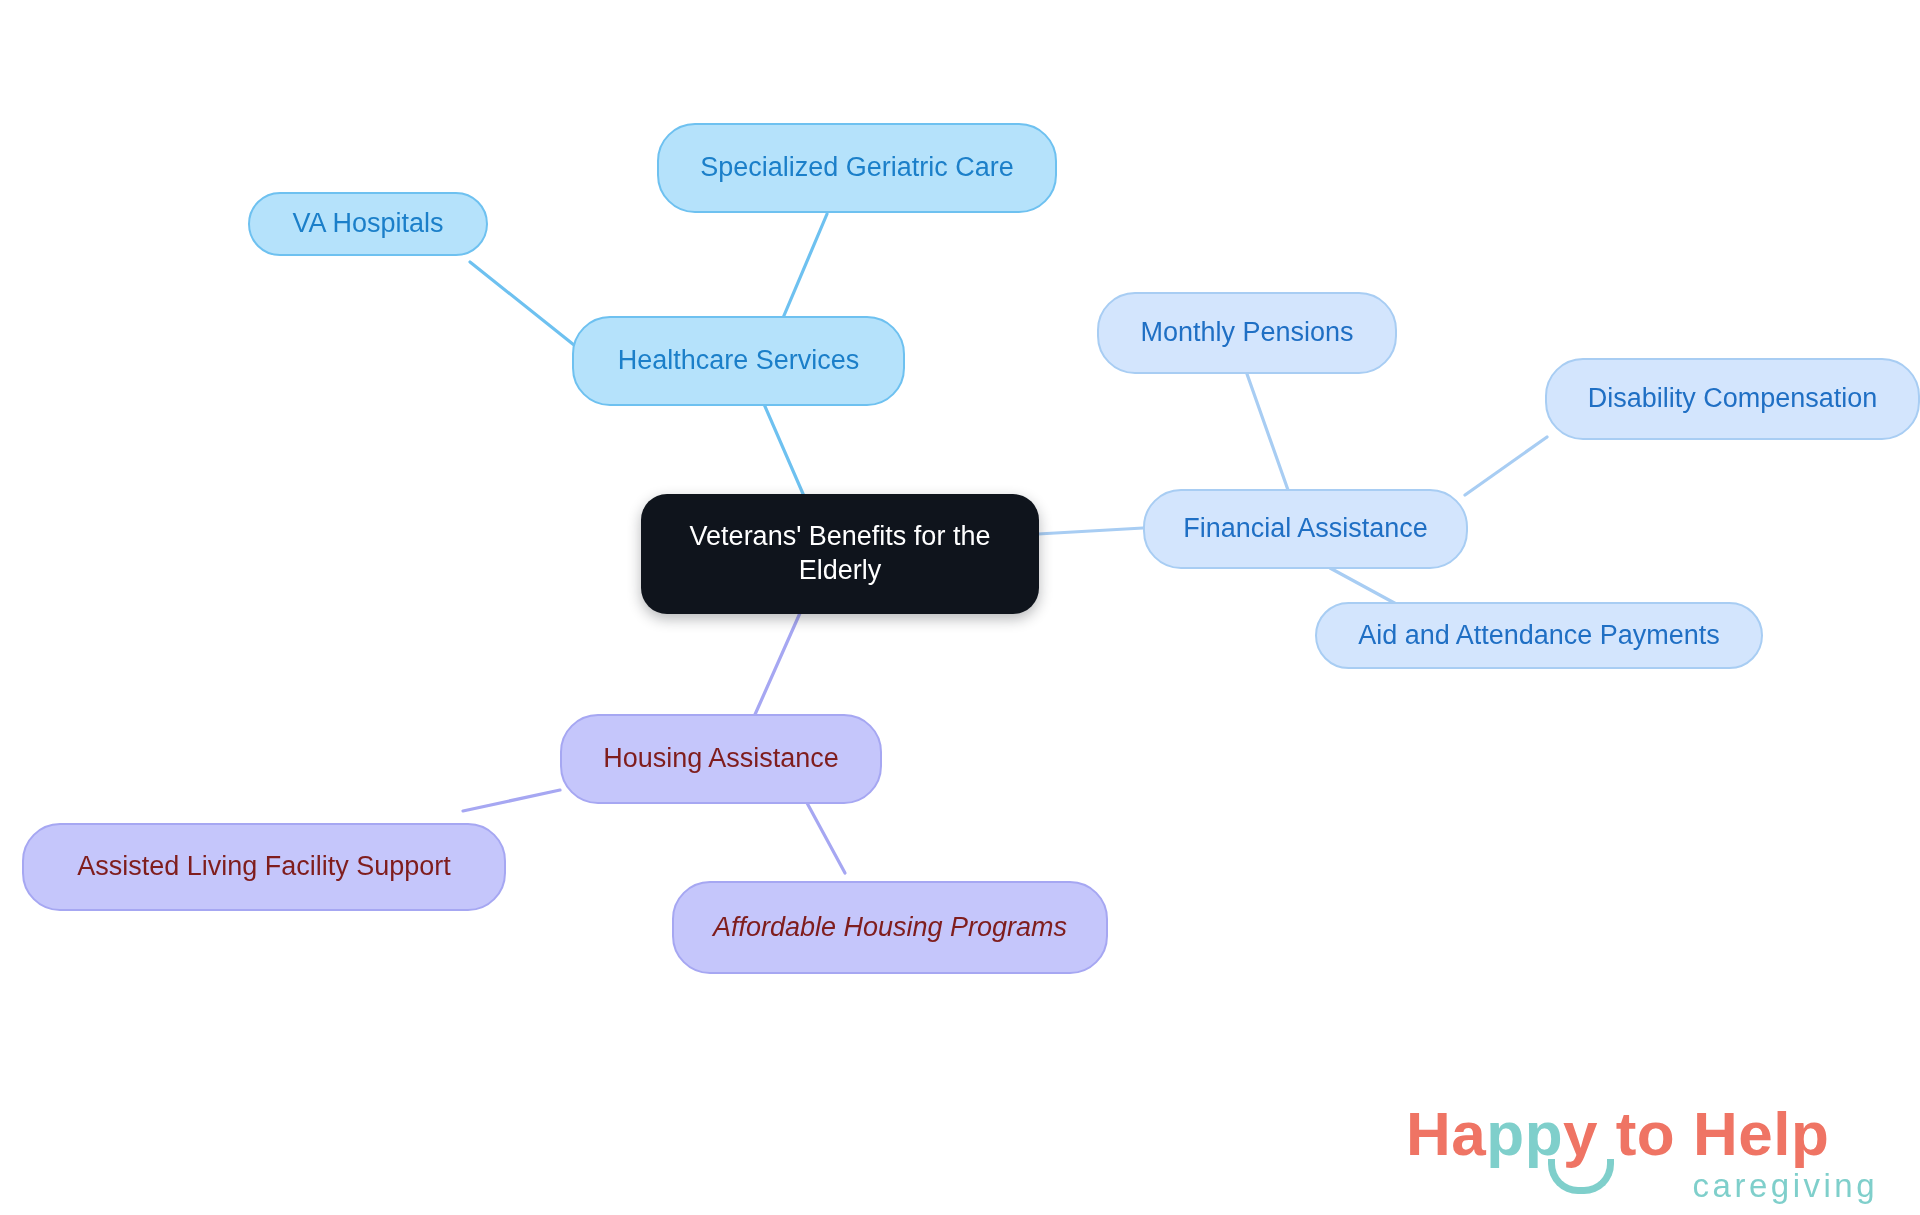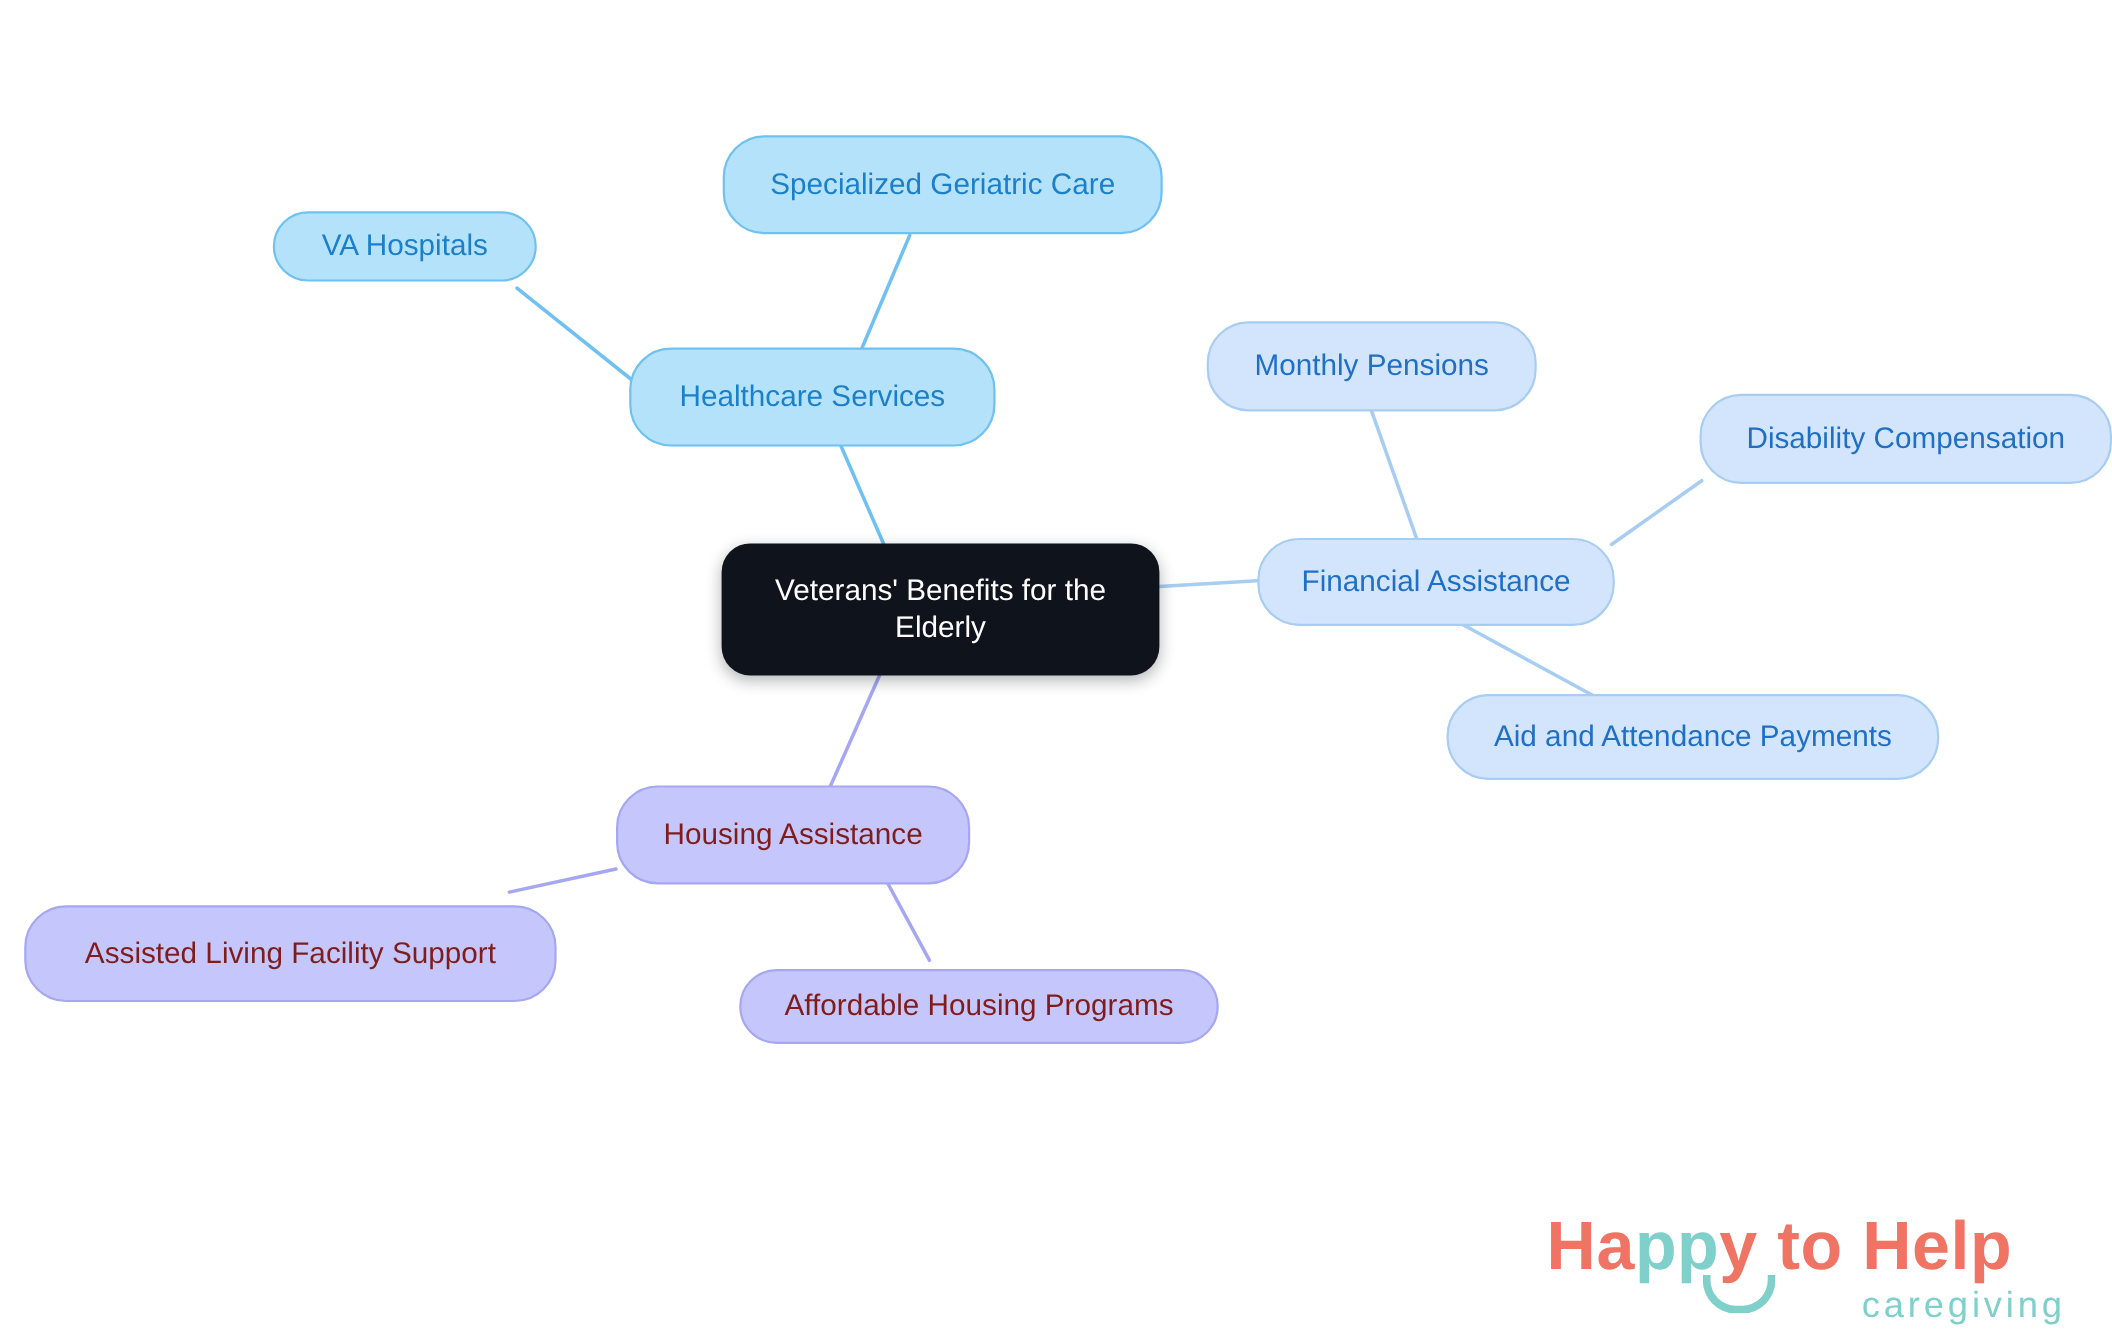--- a/index.html
+++ b/index.html
@@ -48,21 +48,20 @@
   }
 
   .node-root {
     border-radius: 26px;
     border-width: 0;
     background: #0f141c;
     color: #ffffff;
     font-size: 27px;
     padding: 0 34px;
     box-shadow: 0 5px 14px rgba(15, 20, 28, 0.30);
-    margin-left: 15px;
   }
 
   .node-health {
     background: #b5e2fb;
     border-color: #6ec1f0;
     color: #1b7fc9;
     font-size: 27px;
   }
 
   .node-finance {
@@ -155,27 +154,27 @@
   <div class="node node-health" style="left:248px; top:192px; width:240px; height:64px;">VA Hospitals</div>
 
   <div class="node node-health" style="left:657px; top:123px; width:400px; height:90px;">Specialized Geriatric Care</div>
 
   <div class="node node-finance" style="left:1143px; top:489px; width:325px; height:80px;">Financial Assistance</div>
 
   <div class="node node-finance" style="left:1097px; top:292px; width:300px; height:82px;">Monthly Pensions</div>
 
   <div class="node node-finance" style="left:1545px; top:358px; width:375px; height:82px;">Disability Compensation</div>
 
-  <div class="node node-finance" style="left:1315px; top:631px; width:448px; height:78px;">Aid and Attendance Payments</div>
+  <div class="node node-finance" style="left:1315px; top:602px; width:448px; height:67px;">Aid and Attendance Payments</div>
 
   <div class="node node-housing" style="left:560px; top:714px; width:322px; height:90px;">Housing Assistance</div>
 
   <div class="node node-housing" style="left:22px; top:823px; width:484px; height:88px;">Assisted Living Facility Support</div>
 
-  <div class="node node-housing" style="left:672px; top:881px; width:436px; height:68px;">Affordable Housing Programs</div>
+  <div class="node node-housing" style="left:672px; top:881px; width:436px; height:93px;font-style:italic;">Affordable Housing Programs</div>
 
   <div id="brand-logo">
     <div class="logo-main"><span>Ha</span><span class="teal-letters">pp</span><span>y to Help</span></div>
     <div class="logo-smile"></div>
     <div class="logo-sub">caregiving</div>
   </div>
 
 </div>
 
 </body></html>

